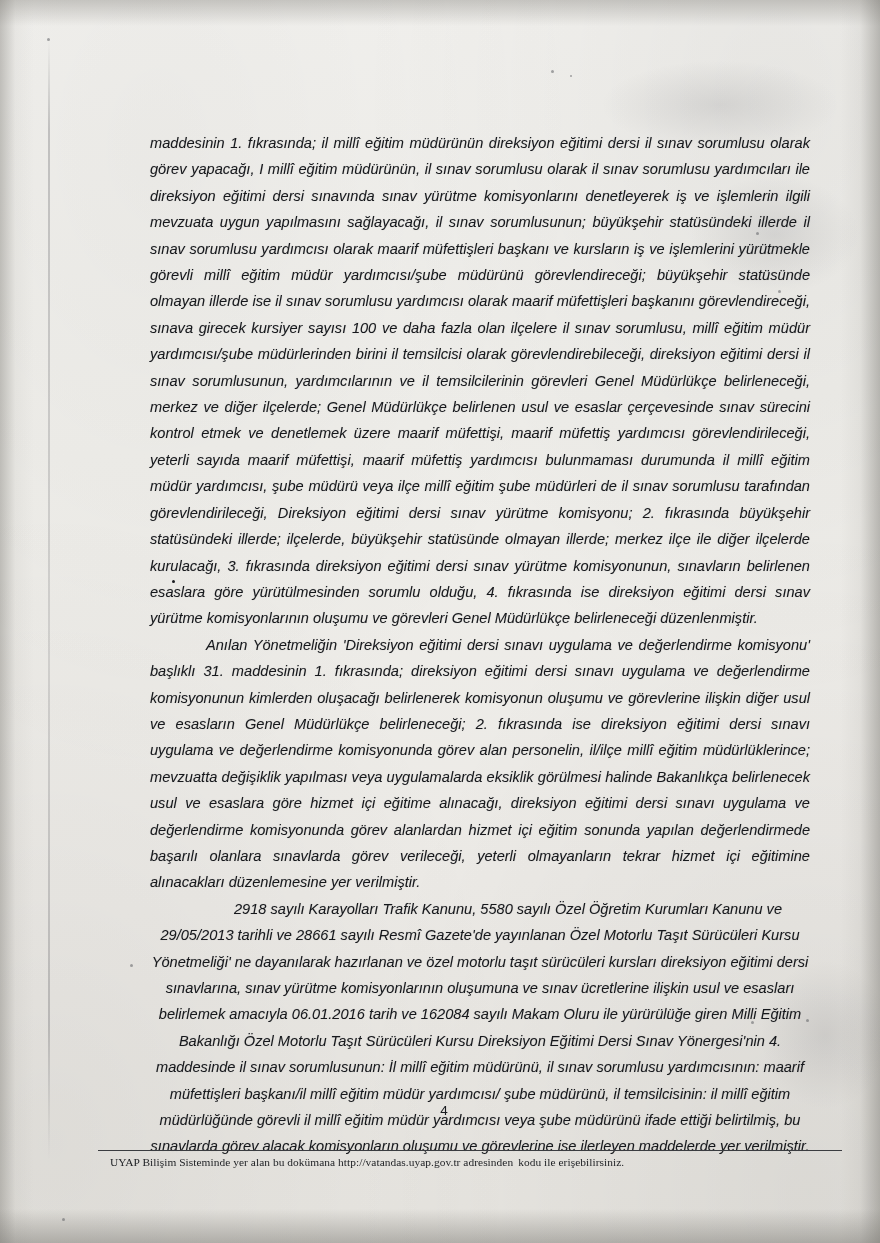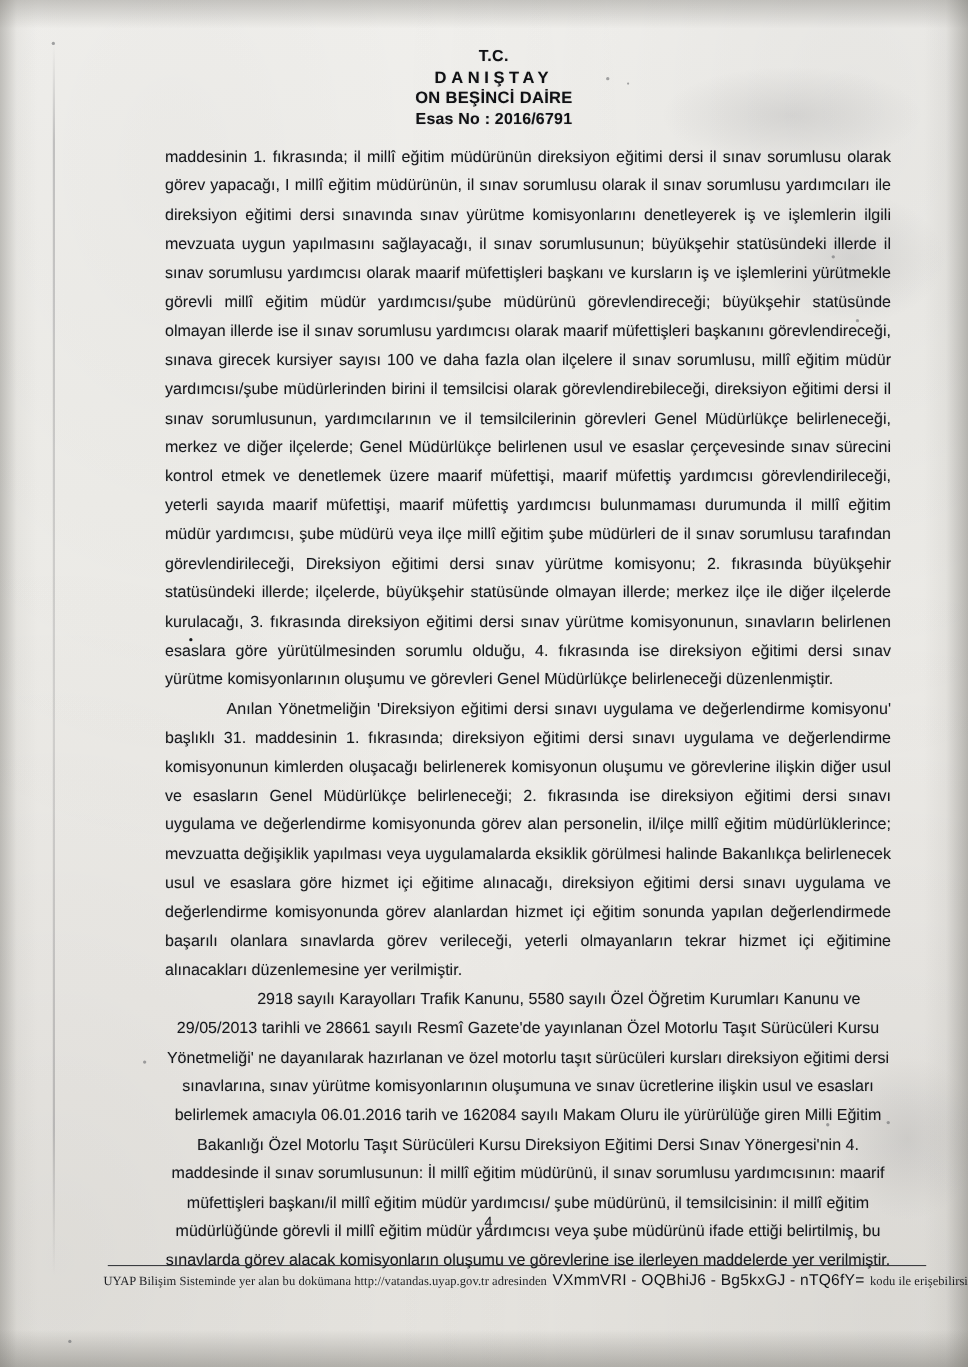--- a/index.html
+++ b/index.html
@@ -76,20 +76,21 @@
   .body-text {
     position: absolute;
     left: 150px;
     top: 130px;
     width: 660px;
     font-size: 14.6px;
     line-height: 26.4px;
     text-align: justify;
     color: #16181c;
     text-shadow: 0 0 1px rgba(40,40,45,0.22);
+    font-style: italic;
   }
   .body-text p { margin: 0; }
   .body-text p.indent { text-indent: 56px; }
   .body-text p.indent-dot { text-indent: 56px; }
   .body-text p:last-child { text-align: center; }
 
   .para-dot {
     position: absolute;
     left: 172px;
     top: 580px;
@@ -113,21 +114,21 @@
   .footer-rule {
     position: absolute;
     left: 98px;
     right: 38px;
     top: 1150px;
     height: 1px;
     background: #3a3c40;
   }
   .footer {
     position: absolute;
-    left: 94px;
+    left: 110px;
     right: 30px;
     top: 1156px;
     display: flex;
     align-items: baseline;
     justify-content: flex-start;
     white-space: nowrap;
     color: #1c1e22;
   }
   .footer .fserif {
     font-family: "Liberation Serif", serif;
@@ -168,38 +169,31 @@
   <div class="speck" style="left:47px;top:38px;width:3px;height:3px;"></div>
   <div class="speck" style="left:551px;top:70px;width:3px;height:3px;"></div>
   <div class="speck" style="left:570px;top:75px;width:2px;height:2px;"></div>
   <div class="speck" style="left:756px;top:232px;width:3px;height:3px;"></div>
   <div class="speck" style="left:778px;top:290px;width:3px;height:3px;"></div>
   <div class="speck" style="left:130px;top:964px;width:3px;height:3px;"></div>
   <div class="speck" style="left:751px;top:1021px;width:3px;height:3px;"></div>
   <div class="speck" style="left:806px;top:1019px;width:3px;height:3px;"></div>
   <div class="speck" style="left:62px;top:1218px;width:3px;height:3px;"></div>
 
-  <div class="header">
-    <div class="hdr-line hdr-tc">T.C.</div>
-    <div class="hdr-line hdr-danistay">DANIŞTAY</div>
-    <div class="hdr-line hdr-daire">ON BEŞİNCİ DAİRE</div>
-    <div class="hdr-line hdr-esas">Esas No : 2016/6791</div>
-  </div>
 
   <div class="body-text">
     <p>maddesinin 1. fıkrasında; il millî eğitim müdürünün direksiyon eğitimi dersi il sınav sorumlusu olarak görev yapacağı, I millî eğitim müdürünün, il sınav sorumlusu olarak il sınav sorumlusu yardımcıları ile direksiyon eğitimi dersi sınavında sınav yürütme komisyonlarını denetleyerek iş ve işlemlerin ilgili mevzuata uygun yapılmasını sağlayacağı, il sınav sorumlusunun; büyükşehir statüsündeki illerde il sınav sorumlusu yardımcısı olarak maarif müfettişleri başkanı ve kursların iş ve işlemlerini yürütmekle görevli millî eğitim müdür yardımcısı/şube müdürünü görevlendireceği; büyükşehir statüsünde olmayan illerde ise il sınav sorumlusu yardımcısı olarak maarif müfettişleri başkanını görevlendireceği, sınava girecek kursiyer sayısı 100 ve daha fazla olan ilçelere il sınav sorumlusu, millî eğitim müdür yardımcısı/şube müdürlerinden birini il temsilcisi olarak görevlendirebileceği, direksiyon eğitimi dersi il sınav sorumlusunun, yardımcılarının ve il temsilcilerinin görevleri Genel Müdürlükçe belirleneceği, merkez ve diğer ilçelerde; Genel Müdürlükçe belirlenen usul ve esaslar çerçevesinde sınav sürecini kontrol etmek ve denetlemek üzere maarif müfettişi, maarif müfettiş yardımcısı görevlendirileceği, yeterli sayıda maarif müfettişi, maarif müfettiş yardımcısı bulunmaması durumunda il millî eğitim müdür yardımcısı, şube müdürü veya ilçe millî eğitim şube müdürleri de il sınav sorumlusu tarafından görevlendirileceği, Direksiyon eğitimi dersi sınav yürütme komisyonu; 2. fıkrasında büyükşehir statüsündeki illerde; ilçelerde, büyükşehir statüsünde olmayan illerde; merkez ilçe ile diğer ilçelerde kurulacağı, 3. fıkrasında direksiyon eğitimi dersi sınav yürütme komisyonunun, sınavların belirlenen esaslara göre yürütülmesinden sorumlu olduğu, 4. fıkrasında ise direksiyon eğitimi dersi sınav yürütme komisyonlarının oluşumu ve görevleri Genel Müdürlükçe belirleneceği düzenlenmiştir.</p>
     <p class="indent-dot">Anılan Yönetmeliğin 'Direksiyon eğitimi dersi sınavı uygulama ve değerlendirme komisyonu' başlıklı 31. maddesinin 1. fıkrasında; direksiyon eğitimi dersi sınavı uygulama ve değerlendirme komisyonunun kimlerden oluşacağı belirlenerek komisyonun oluşumu ve görevlerine ilişkin diğer usul ve esasların Genel Müdürlükçe belirleneceği; 2. fıkrasında ise direksiyon eğitimi dersi sınavı uygulama ve değerlendirme komisyonunda görev alan personelin, il/ilçe millî eğitim müdürlüklerince; mevzuatta değişiklik yapılması veya uygulamalarda eksiklik görülmesi halinde Bakanlıkça belirlenecek usul ve esaslara göre hizmet içi eğitime alınacağı, direksiyon eğitimi dersi sınavı uygulama ve değerlendirme komisyonunda görev alanlardan hizmet içi eğitim sonunda yapılan değerlendirmede başarılı olanlara sınavlarda görev verileceği, yeterli olmayanların tekrar hizmet içi eğitimine alınacakları düzenlemesine yer verilmiştir.</p>
     <p class="indent">2918 sayılı Karayolları Trafik Kanunu, 5580 sayılı Özel Öğretim Kurumları Kanunu ve 29/05/2013 tarihli ve 28661 sayılı Resmî Gazete'de yayınlanan Özel Motorlu Taşıt Sürücüleri Kursu Yönetmeliği' ne dayanılarak hazırlanan ve özel motorlu taşıt sürücüleri kursları direksiyon eğitimi dersi sınavlarına, sınav yürütme komisyonlarının oluşumuna ve sınav ücretlerine ilişkin usul ve esasları belirlemek amacıyla 06.01.2016 tarih ve 162084 sayılı Makam Oluru ile yürürülüğe giren Milli Eğitim Bakanlığı Özel Motorlu Taşıt Sürücüleri Kursu Direksiyon Eğitimi Dersi Sınav Yönergesi'nin 4. maddesinde il sınav sorumlusunun: İl millî eğitim müdürünü, il sınav sorumlusu yardımcısının: maarif müfettişleri başkanı/il millî eğitim müdür yardımcısı/ şube müdürünü, il temsilcisinin: il millî eğitim müdürlüğünde görevli il millî eğitim müdür yardımcısı veya şube müdürünü ifade ettiği belirtilmiş, bu sınavlarda görev alacak komisyonların oluşumu ve görevlerine ise ilerleyen maddelerde yer verilmiştir.</p>
   </div>
 
   <div class="para-dot"></div>
 
   <div class="page-number">4</div>
 
   <div class="footer-rule"></div>
   <div class="footer">
     <span class="fserif">UYAP Bilişim Sisteminde yer alan bu dokümana http://vatandas.uyap.gov.tr adresinden</span>
     <span class="fspace"></span>
-    <span class="fcode">VXmmVRI - OQBhiJ6 - Bg5kxGJ - nTQ6fY=</span>
     <span class="fserif">kodu ile erişebilirsiniz.</span>
   </div>
 
 </div>
 
 </body></html>

